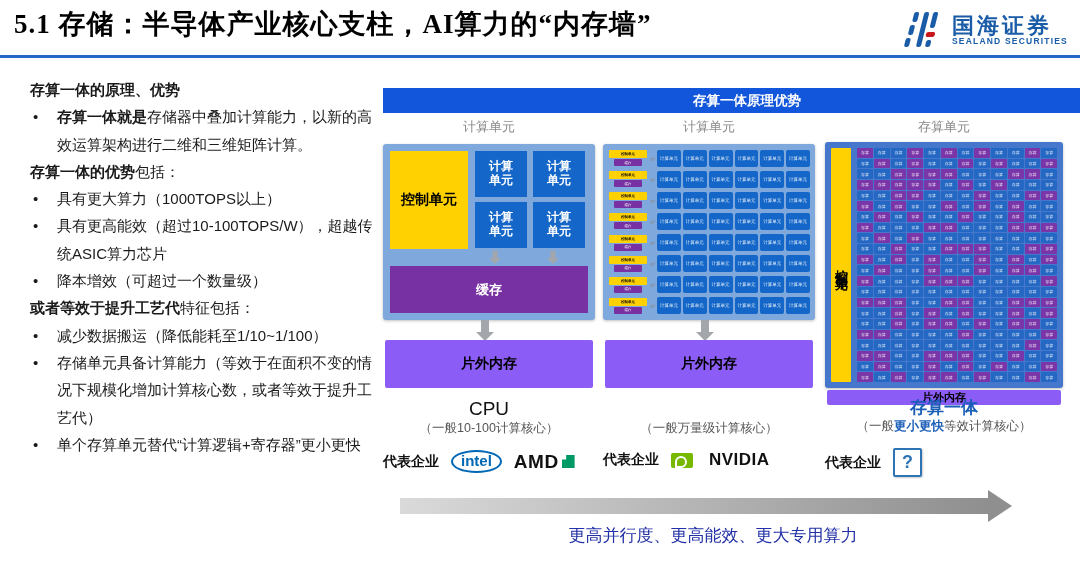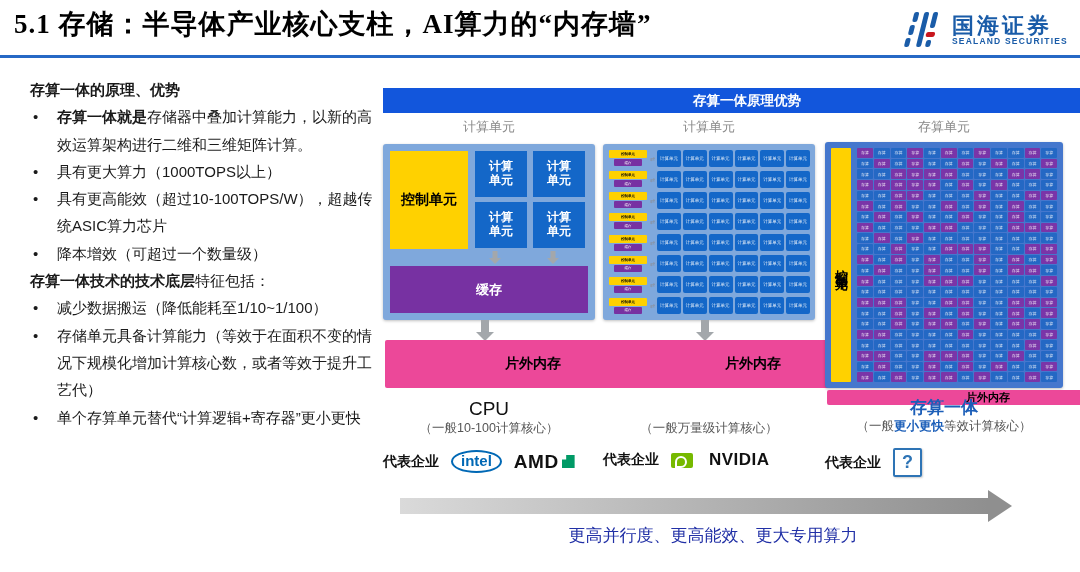--- a/index.html
+++ b/index.html
@@ -50,22 +50,22 @@
 
   
   .varrow{position:absolute;}
   .varrow .stem{position:absolute;left:50%;transform:translateX(-50%);top:0;background:#A3A7AB;}
   .varrow .head{position:absolute;left:50%;transform:translateX(-50%);width:0;height:0;}
   .varrow.small .stem{width:5px;height:7px;}
   .varrow.small .head{top:7px;border-left:6px solid transparent;border-right:6px solid transparent;border-top:6px solid #A3A7AB;}
   .varrow.big .stem{width:8px;height:12px;}
   .varrow.big .head{top:12px;border-left:9px solid transparent;border-right:9px solid transparent;border-top:9px solid #A3A7AB;}
 
-  .offchip{position:absolute;background:#ec4899;color:#000;font-weight:bold;font-size:14px;
-           display:flex;align-items:center;justify-content:center;border-radius:2px;padding-left:44px;}
+  .offchip{position:absolute;background:#8b5cf6;color:#000;font-weight:bold;font-size:14px;
+           display:flex;align-items:center;justify-content:center;border-radius:2px;}
   .cpu-off{left:2px;top:252px;width:208px;height:48px;}
   .gpu-off{left:222px;top:252px;width:208px;height:48px;}
   .cim-off{left:444px;top:302px;width:234px;height:15px;font-size:11px;}
 
   
   .gpu-row{display:flex;align-items:center;gap:2px;height:18px;}
   .gpu-stack{display:flex;flex-direction:column;align-items:center;gap:1px;width:40px;flex-shrink:0;}
   .gpu-ctrl{width:38px;height:8px;background:#FFD100;color:#000;font-size:3.5px;font-weight:bold;
             display:flex;align-items:center;justify-content:center;border-radius:1px;}
   .gpu-cache{width:28px;height:7px;background:#7731A2;color:#fff;font-size:3.5px;
@@ -139,33 +139,34 @@
       <span class="logo-en">SEALAND SECURITIES</span>
     </div>
   </div>
 
   <div class="sidebar">
       <div class="sb-row sb-heading"><span class="sb-text"><b>存算一体的原理、优势</b></span></div>
       <div class="sb-row sb-bullet">
         <span class="sb-dot">•</span>
         <span class="sb-text"><b>存算一体就是</b>存储器中叠加计算能力，以新的高效运算架构进行二维和三维矩阵计算。</span>
       </div>
+      <div class="sb-row sb-heading"><span class="sb-text"><b>存算一体的优势</b>包括：</span></div>
       <div class="sb-row sb-bullet">
         <span class="sb-dot">•</span>
         <span class="sb-text">具有更大算力（1000TOPS以上）</span>
       </div>
       <div class="sb-row sb-bullet">
         <span class="sb-dot">•</span>
         <span class="sb-text">具有更高能效（超过10-100TOPS/W），超越传统ASIC算力芯片</span>
       </div>
       <div class="sb-row sb-bullet">
         <span class="sb-dot">•</span>
         <span class="sb-text">降本增效（可超过一个数量级）</span>
       </div>
-      <div class="sb-row sb-heading"><span class="sb-text"><b>存算一体技术的技术底层</b>特征包括：</span></div>
+      <div class="sb-row sb-heading"><span class="sb-text"><b>或者等效于提升工艺代</b>特征包括：</span></div>
       <div class="sb-row sb-bullet">
         <span class="sb-dot">•</span>
         <span class="sb-text">减少数据搬运（降低能耗至1/10~1/100）</span>
       </div>
       <div class="sb-row sb-bullet">
         <span class="sb-dot">•</span>
         <span class="sb-text">存储单元具备计算能力（等效于在面积不变的情况下规模化增加计算核心数，或者等效于提升工艺代）</span>
       </div>
       <div class="sb-row sb-bullet">
         <span class="sb-dot">•</span>

